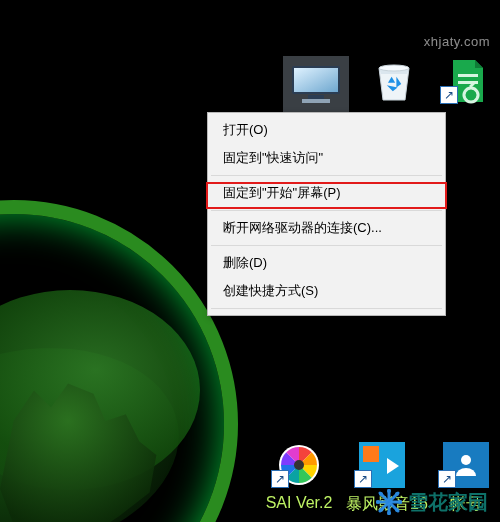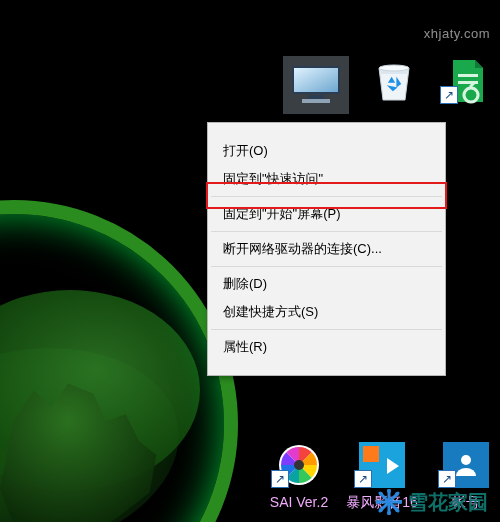--- a/index.html
+++ b/index.html
@@ -92,22 +92,22 @@
   }
   .icon-recycle { left: 358px; top: 56px; }
   .icon-green  { left: 432px; top: 56px; }
 
   
   .icon-sai { left: 263px; top: 440px; }
   .icon-baofeng { left: 346px; top: 440px; }
   .icon-account { left: 430px; top: 440px; }
   .icon-col .lbl {
     margin-top: 4px;
-    color: #f0abfc;
-    font-size: 14px;
+    color: #bef264;
+    font-size: 16px;
     white-space: nowrap;
   }
   .shortcut-arrow {
     position: absolute;
     left: 2px;
     bottom: 2px;
     width: 16px;
     height: 16px;
     background: #fff;
     border: 1px solid #2a6fb5;
@@ -147,26 +147,26 @@
   .acct-tile {
     width: 46px; height: 46px;
     background: #187bc0;
     display:flex;align-items:center;justify-content:center;
   }
 
   
   .ctx {
     position: absolute;
     left: 207px;
-    top: 122px;
+    top: 112px;
     width: 235px;
     background: #f2f2f2;
     border: 1px solid #b8b8b8;
     box-shadow: 2px 2px 6px rgba(0,0,0,0.35);
-    padding: 14px 1px;
+    padding: 3px 1px;
   }
   .ctx .item {
     font-size: 13px;
     color: #000;
     padding: 5px 14px 5px 14px;
     white-space: nowrap;
   }
   .ctx .sep {
     height: 1px;
     background: #d9d9d9;
@@ -180,21 +180,21 @@
     height: 27px;
     border: 2px solid #e21a1a;
     pointer-events: none;
     box-sizing: border-box;
   }
 
   
   .wm-url {
     position: absolute;
     right: 10px;
-    top: 26px;
+    top: 34px;
     color: rgba(255,255,255,0.55);
     font-size: 13px;
     letter-spacing: 0.5px;
   }
   .wm-logo {
     position: absolute;
     right: 12px;
     bottom: 6px;
     display: flex;
     align-items: flex-start;
@@ -272,21 +272,20 @@
     <div class="item">打开(O)</div>
     <div class="item">固定到"快速访问"</div>
     <div class="sep"></div>
     <div class="item">固定到"开始"屏幕(P)</div>
     <div class="sep"></div>
     <div class="item">断开网络驱动器的连接(C)...</div>
     <div class="sep"></div>
     <div class="item">删除(D)</div>
     <div class="item">创建快捷方式(S)</div>
     <div class="sep"></div>
-    <div class="item">属性(R)</div>
   </div>
 
   <div class="highlight"></div>
 
   <div class="icon-col icon-sai">
     <div class="tile">
       <svg class="sai-svg" viewBox="0 0 46 46">
         <circle cx="23" cy="23" r="20" fill="#fff"></circle>
         <g transform="translate(23,23)">
           <path d="M0 -18 A18 18 0 0 1 12.7 -12.7 L0 0 Z" fill="#f4433c"></path>

